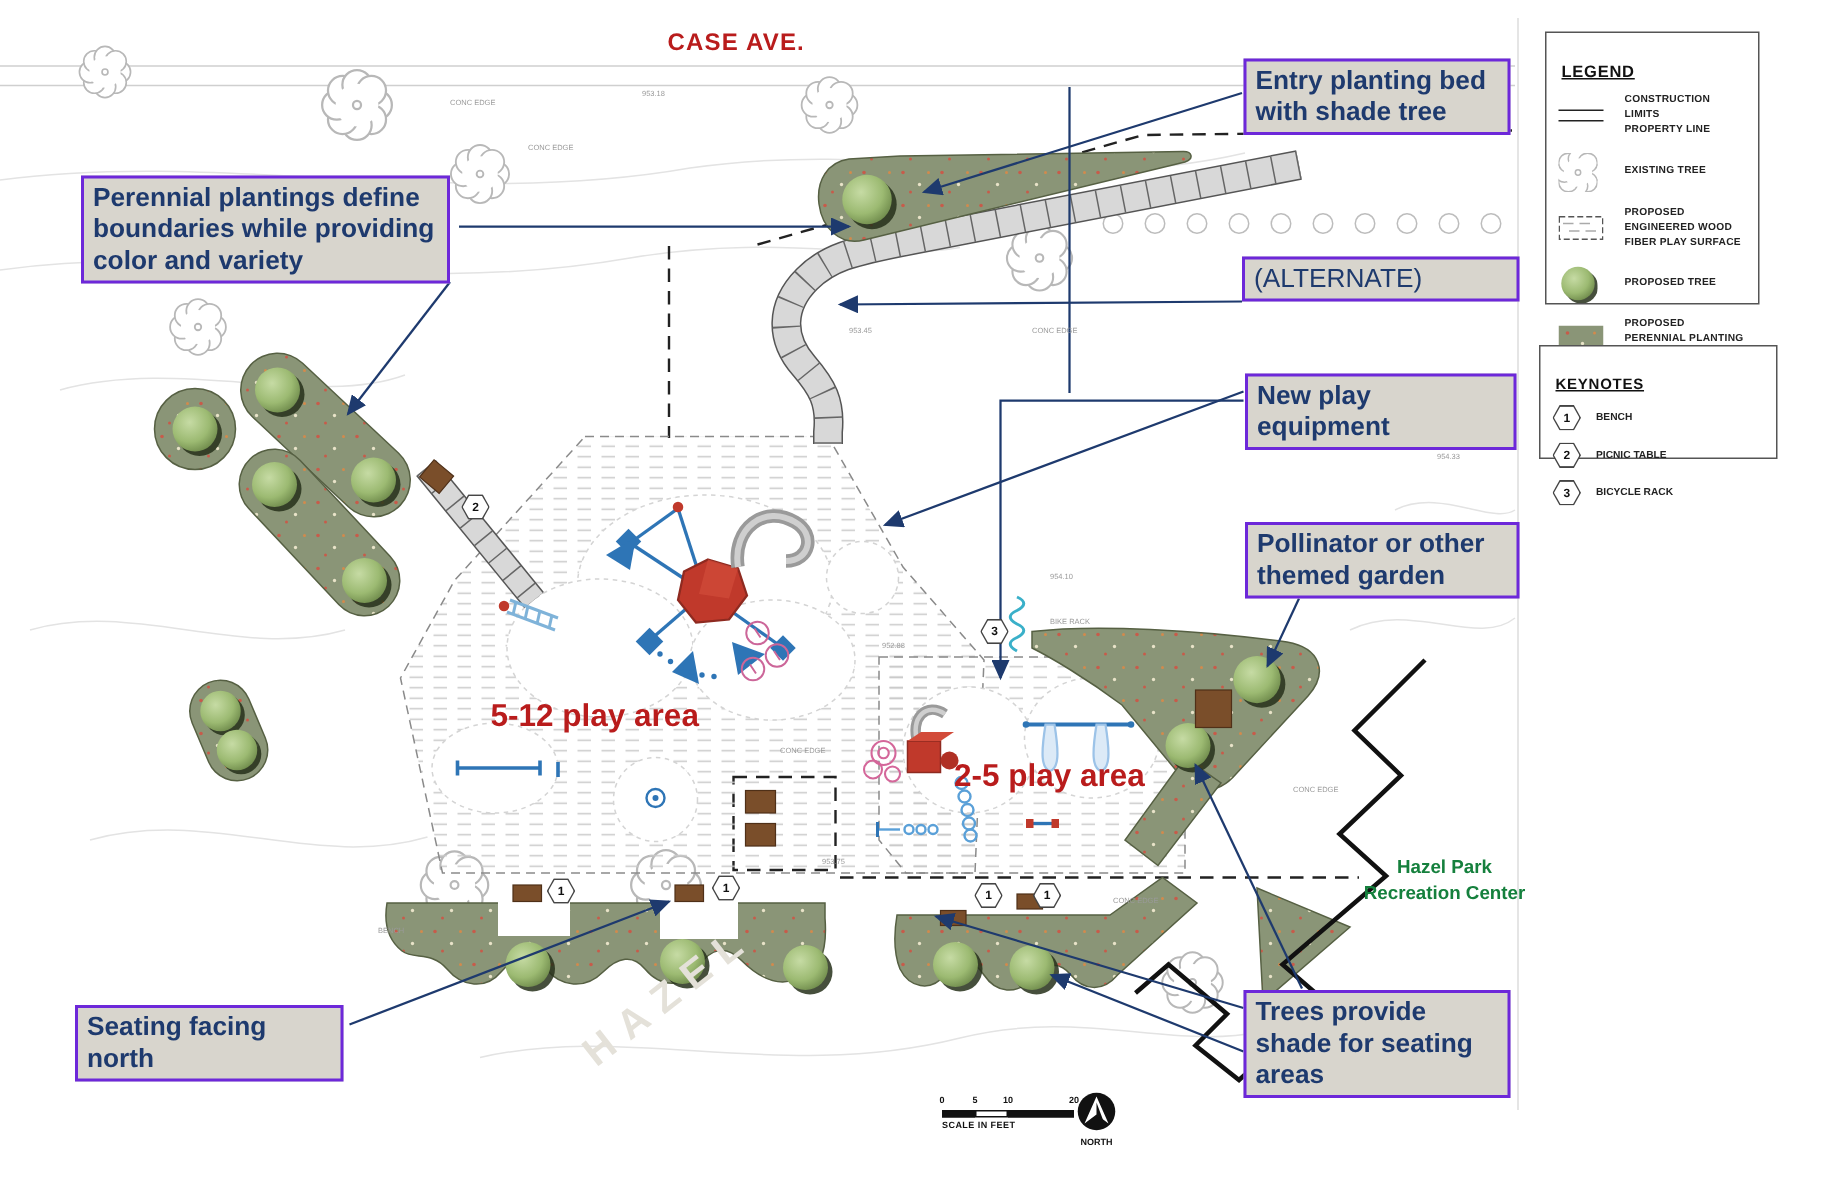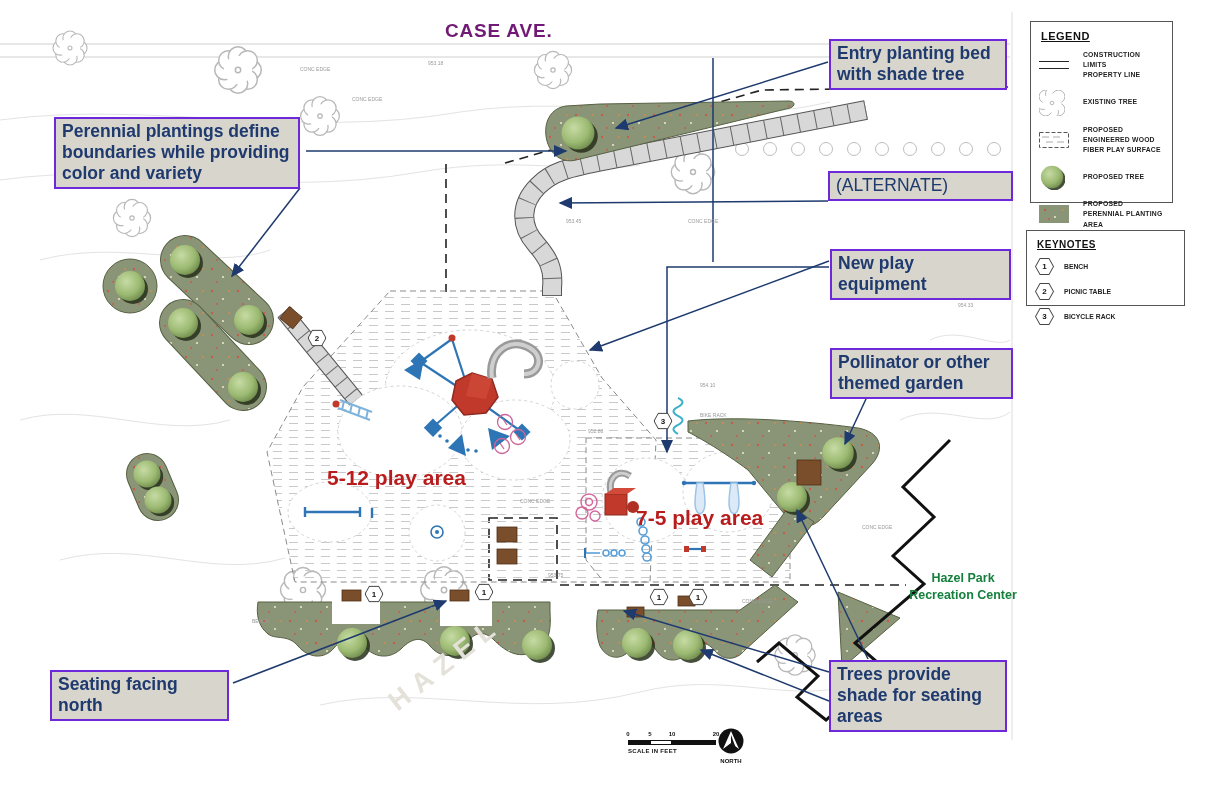--- a/index.html
+++ b/index.html
@@ -6,36 +6,36 @@
   body{width:1224px;height:792px;position:relative;overflow:hidden;
        font-family:"Liberation Sans",sans-serif;}
   .abs{position:absolute;}
   
   .callout{position:absolute;background:#d8d5cd;border:2px solid #6d28d9;
            color:#1e3a6e;font-size:17.5px;font-weight:600;line-height:1.2;
            padding:2px 6px 3px 6px;box-sizing:border-box;}
   .callout .bold{font-weight:400;}
   
   .panel{position:absolute;background:#fff;border:1px solid #555;box-sizing:border-box;padding:8px 8px;}
-  .panel h3{margin:0 0 8px 2px;font-size:11px;letter-spacing:.5px;color:#111;
+  .panel h3{margin:12px 0 8px 2px;font-size:11px;letter-spacing:.5px;color:#111;
             text-decoration:underline;font-weight:700;}
   .lg-row{display:flex;align-items:center;margin-bottom:9px;}
   .lg-sym{width:36px;flex:0 0 36px;display:flex;flex-direction:column;justify-content:center;align-items:flex-start;}
   .lg-lab{font-size:6.8px;font-weight:700;color:#222;line-height:1.5;letter-spacing:.2px;padding-left:8px;}
   .kn-row{display:flex;align-items:center;margin-bottom:8px;}
   .kn-lab{font-size:6.8px;font-weight:700;color:#222;padding-left:10px;}
   
   .hex{width:19px;height:17px;position:relative;background:#444;flex:0 0 19px;
        clip-path:polygon(25% 0,75% 0,100% 50%,75% 100%,25% 100%,0 50%);}
   .hex i{position:absolute;inset:1px;background:#fff;font-style:normal;
        clip-path:polygon(25% 0,75% 0,100% 50%,75% 100%,25% 100%,0 50%);
        display:flex;align-items:center;justify-content:center;font-size:8px;font-weight:700;color:#111;}
   .pm{position:absolute;transform:translate(-50%,-50%);}
   
-  .street{color:#701a75;font-weight:700;font-size:19px;letter-spacing:.8px;}
+  .street{color:#b91c1c;font-weight:700;font-size:16px;letter-spacing:.8px;}
   .playlab{color:#b91c1c;font-size:21px;font-weight:600;}
   .reclab{color:#15803d;font-size:12.5px;font-weight:700;text-align:center;line-height:1.35;}
   .hazel{color:#e4e1d9;font-size:27px;font-weight:700;letter-spacing:9px;transform:rotate(-38deg);}
   .survey{position:absolute;font-size:5px;color:#9a9a9a;line-height:1.2;white-space:nowrap;}
   
   .tick{position:absolute;font-size:6px;font-weight:700;color:#111;transform:translateX(-50%);}
   .seg{position:absolute;height:5px;box-sizing:border-box;border:1px solid #111;}
   .cap{position:absolute;font-size:6px;font-weight:700;color:#111;letter-spacing:.3px;}
 </style>
 </head>
@@ -308,21 +308,21 @@
     <line x1="233" y1="683" x2="446" y2="601" marker-end="url(#arrw)"></line>
     <line x1="829" y1="672" x2="624" y2="611" marker-end="url(#arrw)"></line>
     <line x1="829" y1="701" x2="701" y2="650" marker-end="url(#arrw)"></line>
     <line x1="868" y1="659" x2="797" y2="510" marker-end="url(#arrw)"></line>
     <line x1="713" y1="58" x2="713" y2="262"></line>
   </g>
 </svg>
 
 <div class="abs street" style="left:445px;top:20px">CASE AVE.</div>
 <div class="abs playlab" style="left:327px;top:466px">5-12 play area</div>
-<div class="abs playlab" style="left:636px;top:506px">7-5 play area</div>
+<div class="abs playlab" style="left:636px;top:506px">2-5 play area</div>
 <div class="abs reclab" style="left:893px;top:570px;width:140px">
   <div>Hazel Park</div>
   <div>Recreation Center</div>
 </div>
 <div class="abs hazel" style="left:378px;top:648px">HAZEL</div>
 <div id="survey-layer">
     <span class="survey" style="left: 300px; top: 66px;">CONC EDGE</span>
     <span class="survey" style="left: 428px; top: 60px;">953.18</span>
     <span class="survey" style="left: 352px; top: 96px;">CONC EDGE</span>
     <span class="survey" style="left: 566px; top: 218px;">953.45</span>

